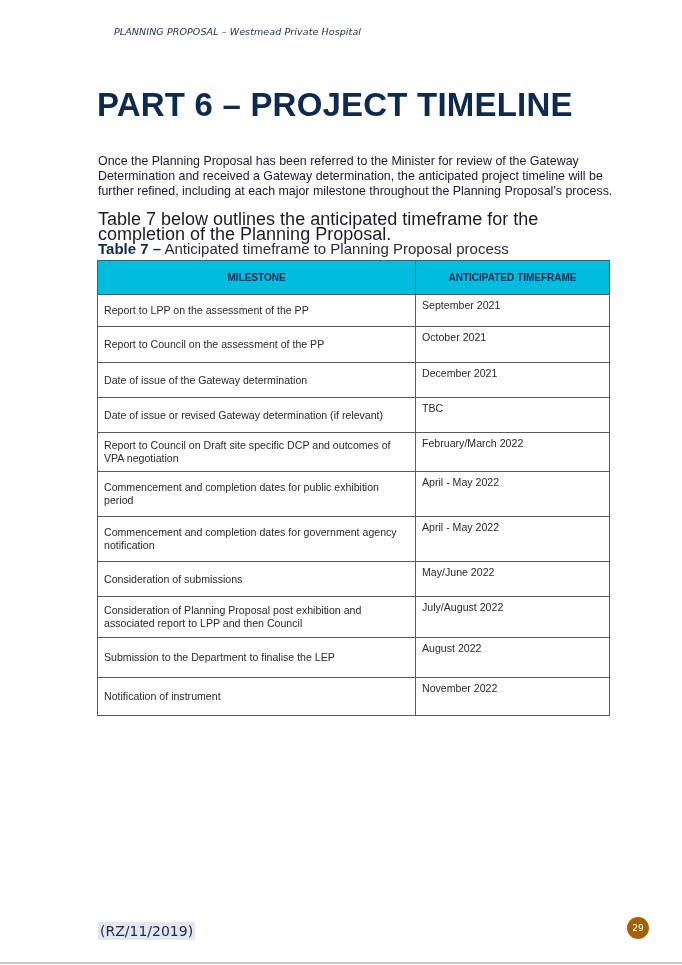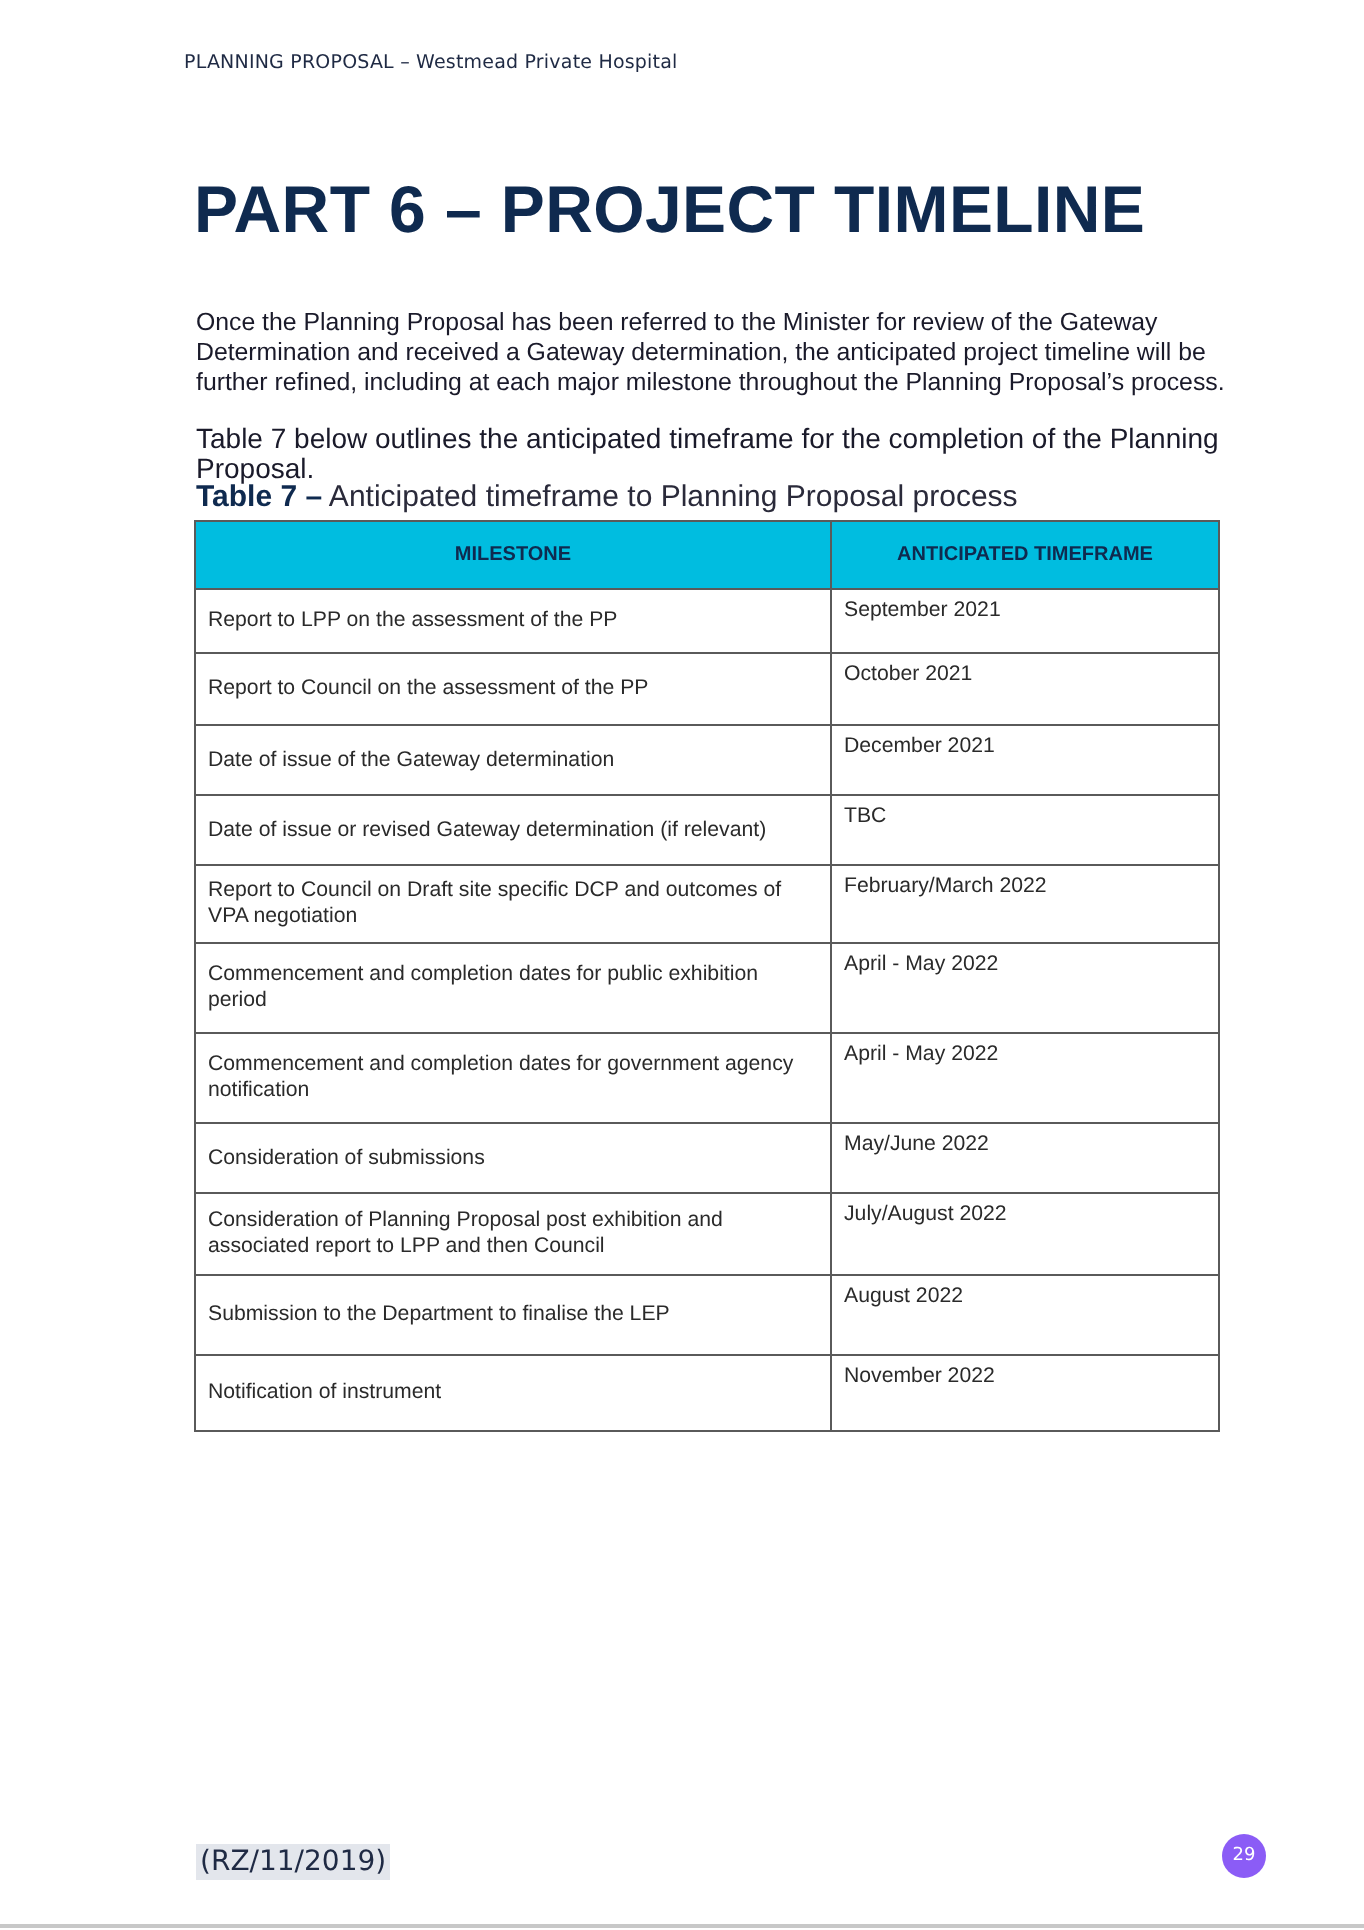--- a/index.html
+++ b/index.html
@@ -10,23 +10,24 @@
     body {
       width: 682px;
       height: 965px;
       position: relative;
       overflow: hidden;
       font-family: "Liberation Sans", sans-serif;
       color: #1a1a1a;
     }
     .running-header {
       position: absolute;
-      left: 92px;
+      left: 114px;
       top: 26px;
       font-family: "DejaVu Sans", sans-serif;
+      font-style: italic;
       font-size: 9.5px;
       color: #1f2a44;
       letter-spacing: 0.1px;
     }
     .page-title {
       position: absolute;
       left: 97px;
       top: 86px;
       margin: 0;
       font-family: "Liberation Sans", sans-serif;
@@ -44,21 +45,21 @@
       font-size: 12.4px;
       line-height: 15px;
       color: #1a1a2a;
     }
     .intro2 {
       position: absolute;
       left: 98px;
       top: 212px;
       width: 530px;
       margin: 0;
-      font-size: 14px;
+      font-size: 18px;
       line-height: 15px;
       color: #1a1a2a;
     }
     .caption {
       position: absolute;
       left: 98px;
       top: 240px;
       font-size: 15px;
       color: #2a2a3a;
     }
@@ -115,26 +116,26 @@
       left: 98px;
       top: 922px;
       font-family: "DejaVu Sans", sans-serif;
       font-size: 14px;
       color: #1f2a44;
       background: #e3e6ec;
       padding: 1px 2px;
     }
     .page-number {
       position: absolute;
-      left: 611px;
+      left: 627px;
       top: 917px;
       width: 22px;
       height: 22px;
       border-radius: 50%;
-      background: #8b5cf6;
+      background: #a16207;
       color: #ffffff;
       font-family: "DejaVu Sans", sans-serif;
       font-size: 9px;
       display: flex;
       align-items: center;
       justify-content: center;
     }
     .bottom-rule {
       position: absolute;
       left: 0;

